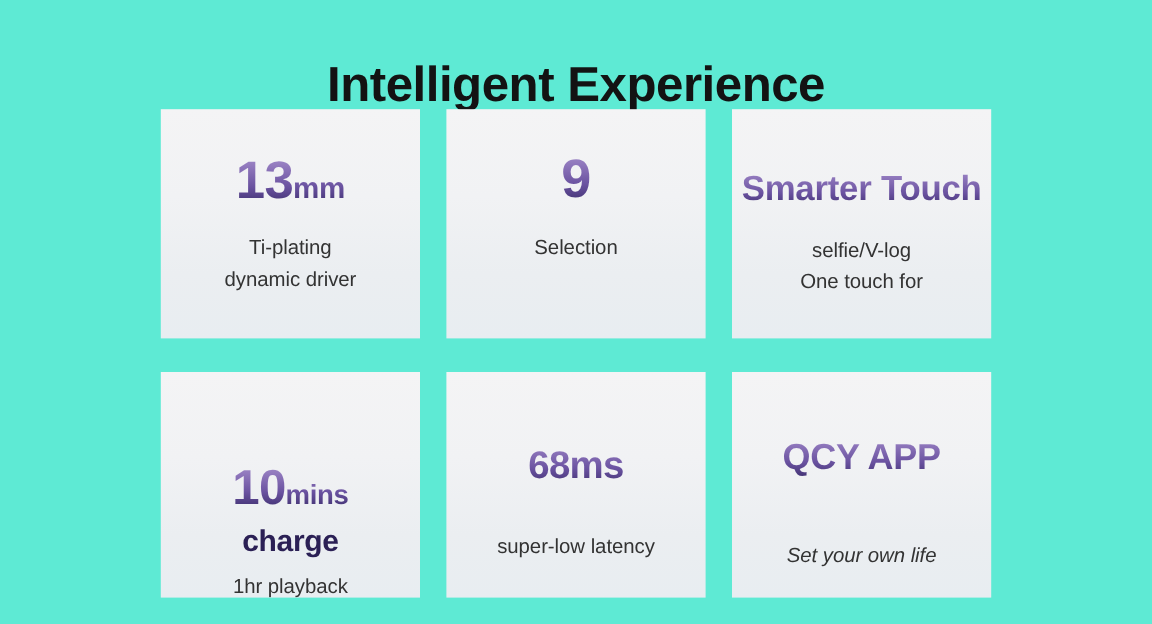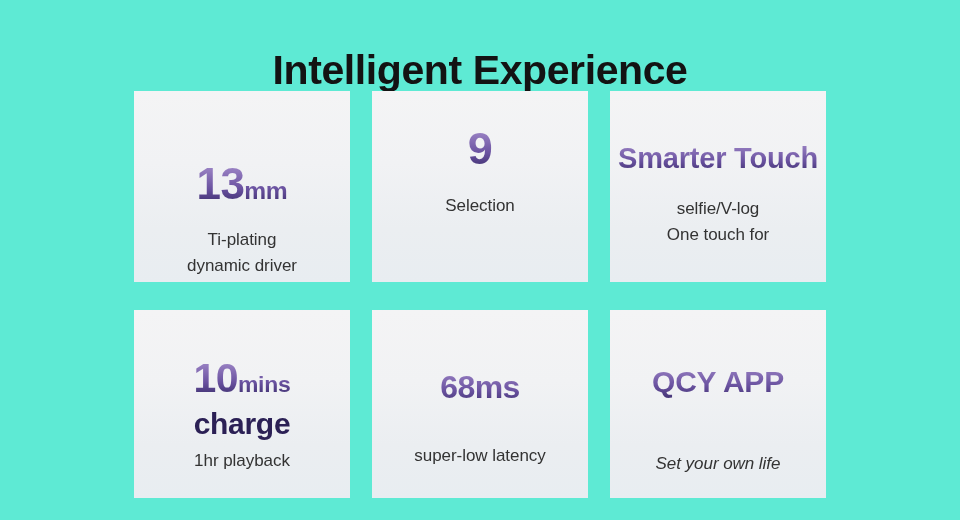--- a/index.html
+++ b/index.html
@@ -80,33 +80,33 @@
     background-clip: text;
     color: transparent;
     -webkit-text-fill-color: transparent;
   }
   .headline .unit {
     font-size: 0.56em;
     letter-spacing: -0.3px;
   }
 
   
-  .h-13mm   { font-size: 44px; line-height: 50px; margin-top: 33px; }
+  .h-13mm   { font-size: 44px; line-height: 50px; }
   .h-9      { font-size: 45px; line-height: 52px; }
   .h-smart  { font-size: 29px; line-height: 42px; letter-spacing: -0.2px; }
-  .h-10mins { font-size: 41px; line-height: 46px; }
+  .h-10mins { font-size: 41px; line-height: 46px; margin-top: 28px; }
   .h-68ms   { font-size: 32px; line-height: 50px; }
   .h-qcy    { font-size: 30px; line-height: 48px; letter-spacing: -0.2px; }
 
   
   .sub-headline {
     display: block;
     width: 100%;
     text-align: center;
-    font-size: 30px;
+    font-size: 25px;
     line-height: 31px;
     font-weight: bold;
     letter-spacing: -0.3px;
     color: #2b2055;
     white-space: nowrap;
   }
 
   
   .caption {
     display: block;

